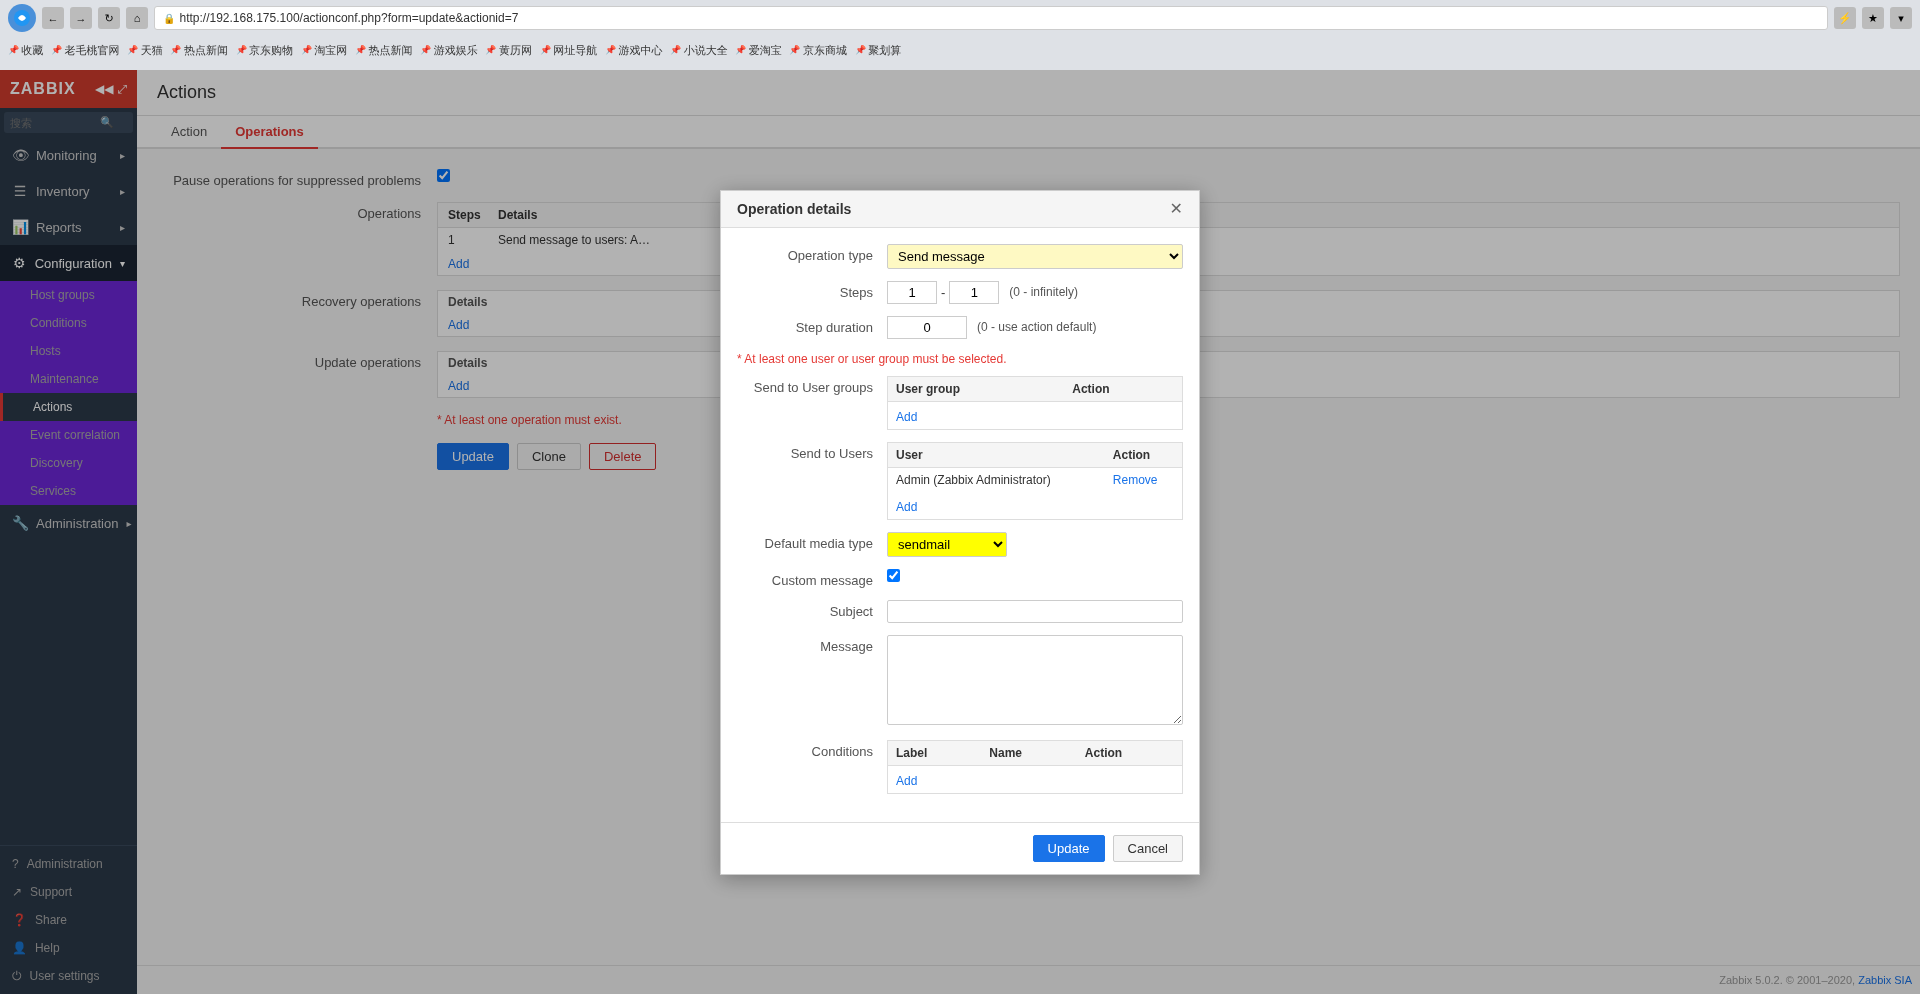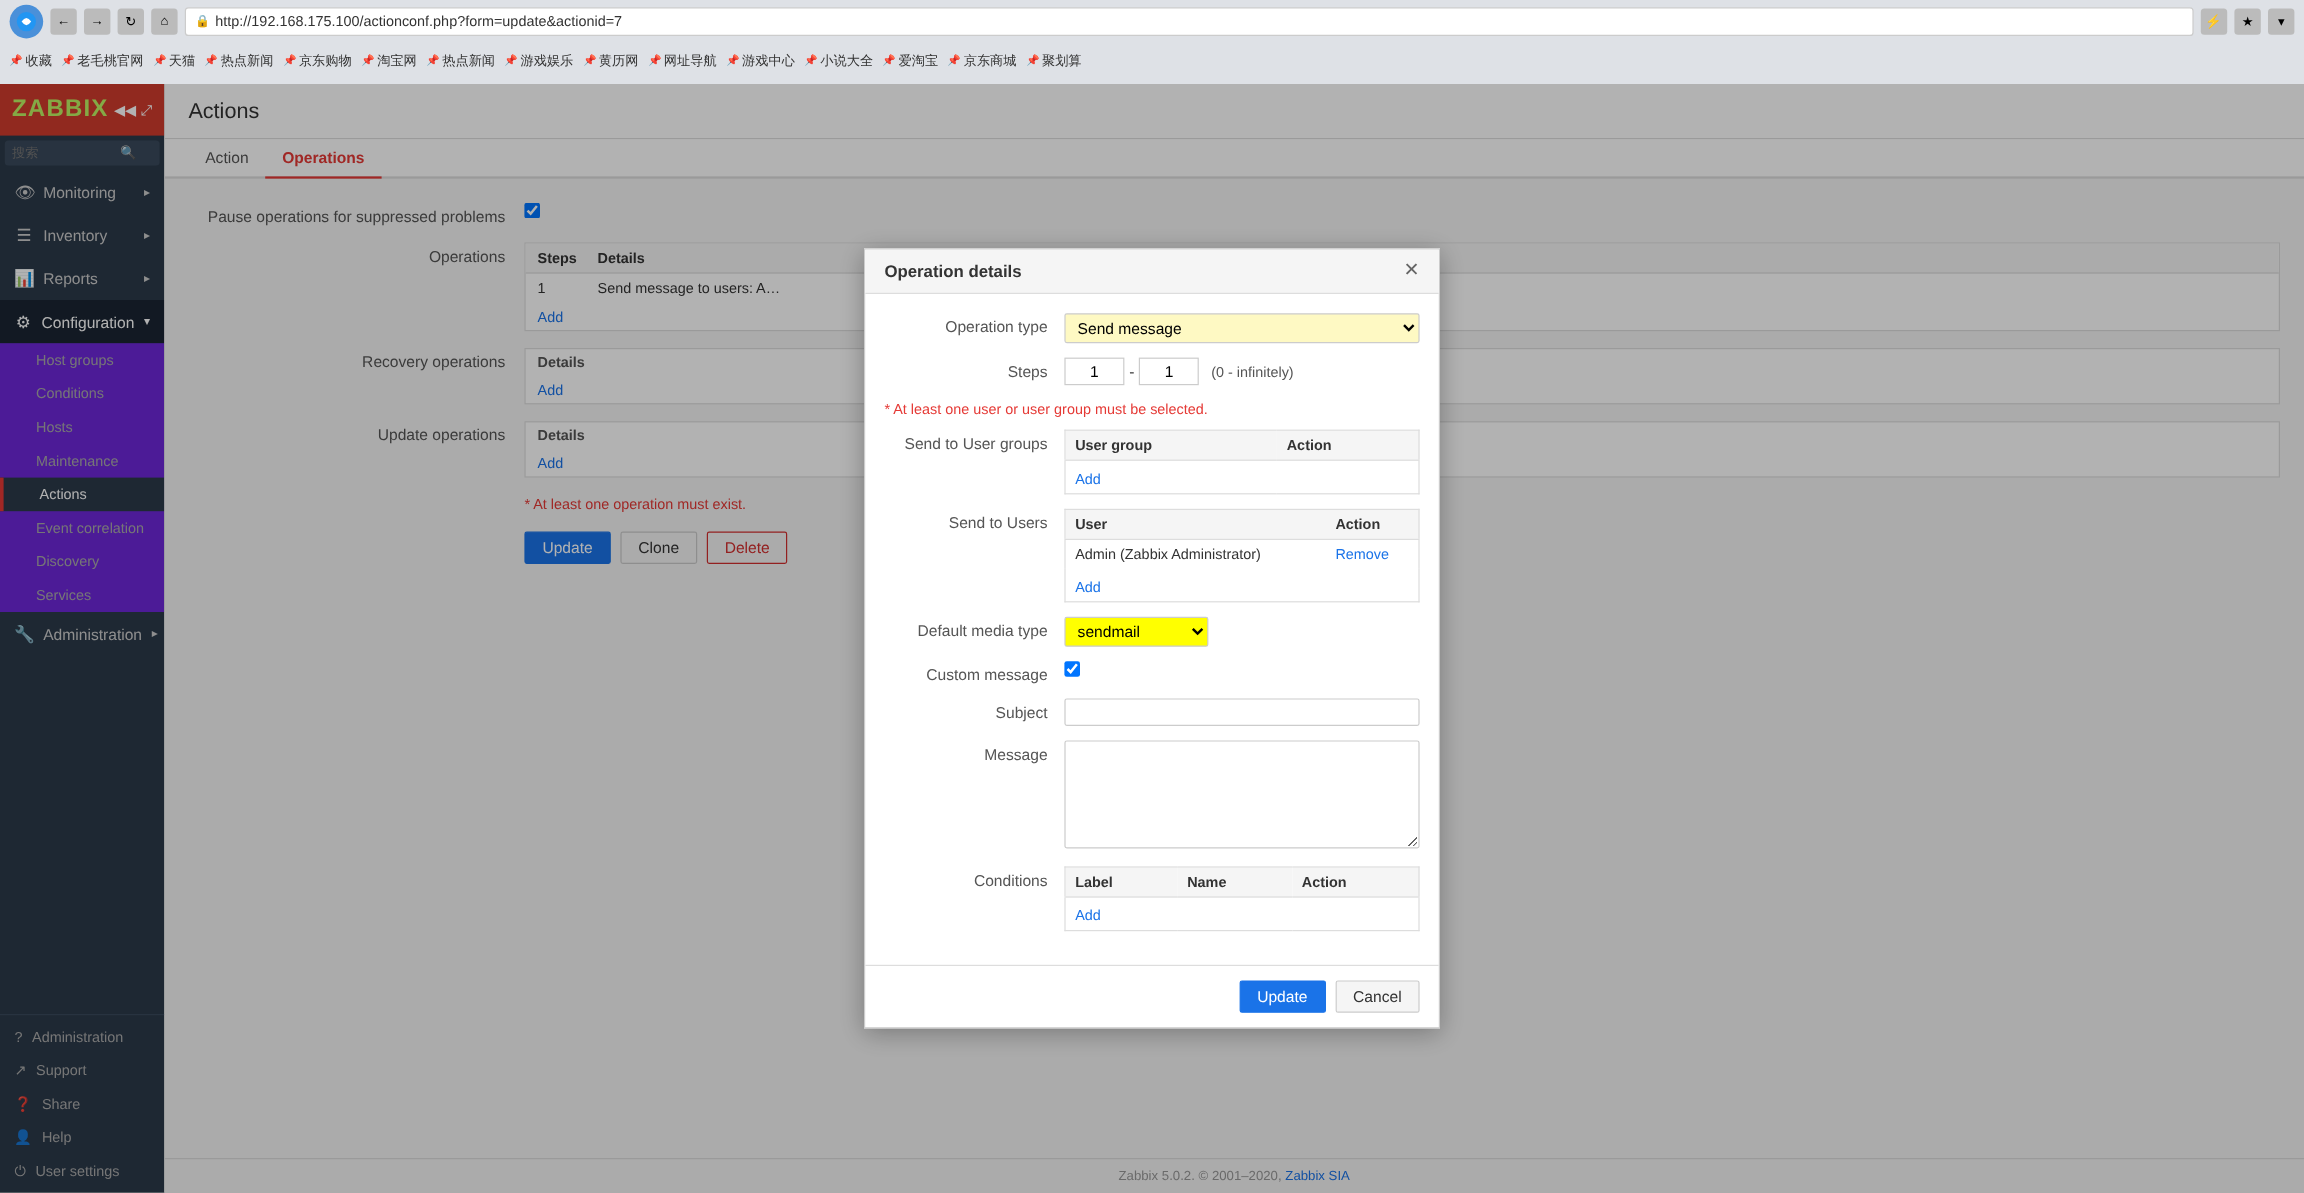--- a/index.html
+++ b/index.html
@@ -15,21 +15,21 @@
     .bookmarks-bar { display: flex; align-items: center; padding: 3px 8px; gap: 8px; height: 28px; overflow: hidden; }
     .bookmark-item { font-size: 11px; color: #333; cursor: pointer; white-space: nowrap; display: flex; align-items: center; gap: 2px; }
     .bookmark-item::before { content: '📌'; font-size: 9px; }
 
     
     .main-layout { display: flex; height: calc(994px - 70px); }
 
     
     .sidebar { width: 137px; background: #2c3a4a; color: #ccc; display: flex; flex-direction: column; flex-shrink: 0; }
     .sidebar-logo { background: #d03b2d; padding: 10px; display: flex; align-items: center; justify-content: space-between; }
-    .zabbix-logo { color: #bef264; font-weight: bold; font-size: 20px; letter-spacing: 1px; }
+    .zabbix-logo { color: #ffffff; font-weight: bold; font-size: 16px; letter-spacing: 1px; }
     .sidebar-icons { display: flex; gap: 4px; }
     .sidebar-icon-btn { background: none; border: none; color: white; cursor: pointer; font-size: 12px; }
     .sidebar-search { background: #3a4a5c; margin: 4px; border-radius: 3px; display: flex; align-items: center; padding: 4px 6px; }
     .sidebar-search input { background: none; border: none; color: #ccc; font-size: 11px; width: 90px; outline: none; }
     .sidebar-search-icon { color: #aaa; font-size: 11px; }
 
     .sidebar-nav { flex: 1; overflow-y: auto; }
     .nav-item { display: flex; align-items: center; padding: 10px 12px; cursor: pointer; color: #ccc; font-size: 13px; gap: 8px; }
     .nav-item.active { background: #1a2533; color: white; }
     .nav-item .nav-icon { font-size: 14px; width: 16px; text-align: center; }
@@ -112,21 +112,21 @@
     .user-group-table th { background: #f5f5f5; padding: 5px 8px; font-size: 12px; text-align: left; border-bottom: 1px solid #ddd; font-weight: bold; }
     .user-group-table td { padding: 5px 8px; font-size: 12px; }
 
     .add-link { color: #1a73e8; cursor: pointer; font-size: 12px; text-decoration: none; display: inline-block; margin-top: 3px; }
     .remove-link { color: #1a73e8; cursor: pointer; font-size: 12px; text-decoration: none; }
 
     .required-note { color: #e53935; font-size: 12px; margin-bottom: 10px; }
 
     .modal-footer { display: flex; justify-content: flex-end; gap: 8px; padding: 12px 16px; border-top: 1px solid #ddd; }
 
-    .footer { background: #f5f5f5; text-align: center; padding: 8px; font-size: 11px; color: #999; border-top: 1px solid #ddd; }
+    .footer { background: #f5f5f5; text-align: right; padding: 8px; font-size: 11px; color: #999; border-top: 1px solid #ddd; }
     .footer a { color: #1a73e8; text-decoration: none; }
   </style>
 </head>
 <body>
 
 <div class="browser-chrome">
   <div class="browser-toolbar">
     <div class="browser-logo">
       <svg width="18" height="18" viewBox="0 0 18 18">
           <circle cx="9" cy="9" r="8" fill="#2196F3"></circle>
@@ -344,20 +344,29 @@
         <div class="modal-control">
           <div class="steps-row">
             <input type="text" class="steps-input" value="1" style="">
             <span class="steps-sep">-</span>
             <input type="text" class="steps-input" value="1" style="">
             <span class="inline-note">(0 - infinitely)</span>
           </div>
         </div>
       </div>
 
+      <div class="modal-form-row">
+        <label class="modal-label">Step duration</label>
+        <div class="modal-control">
+          <div class="steps-row">
+            <input type="text" class="steps-input" value="0" style="width: 80px;">
+            <span class="inline-note">(0 - use action default)</span>
+          </div>
+        </div>
+      </div>
 
       <div style="margin-bottom:10px;">
         <span class="required-note">* At least one user or user group must be selected.</span>
       </div>
 
       <div class="modal-form-row">
         <label class="modal-label">Send to User groups</label>
         <div class="modal-control">
           <table class="user-group-table">
             <thead>

